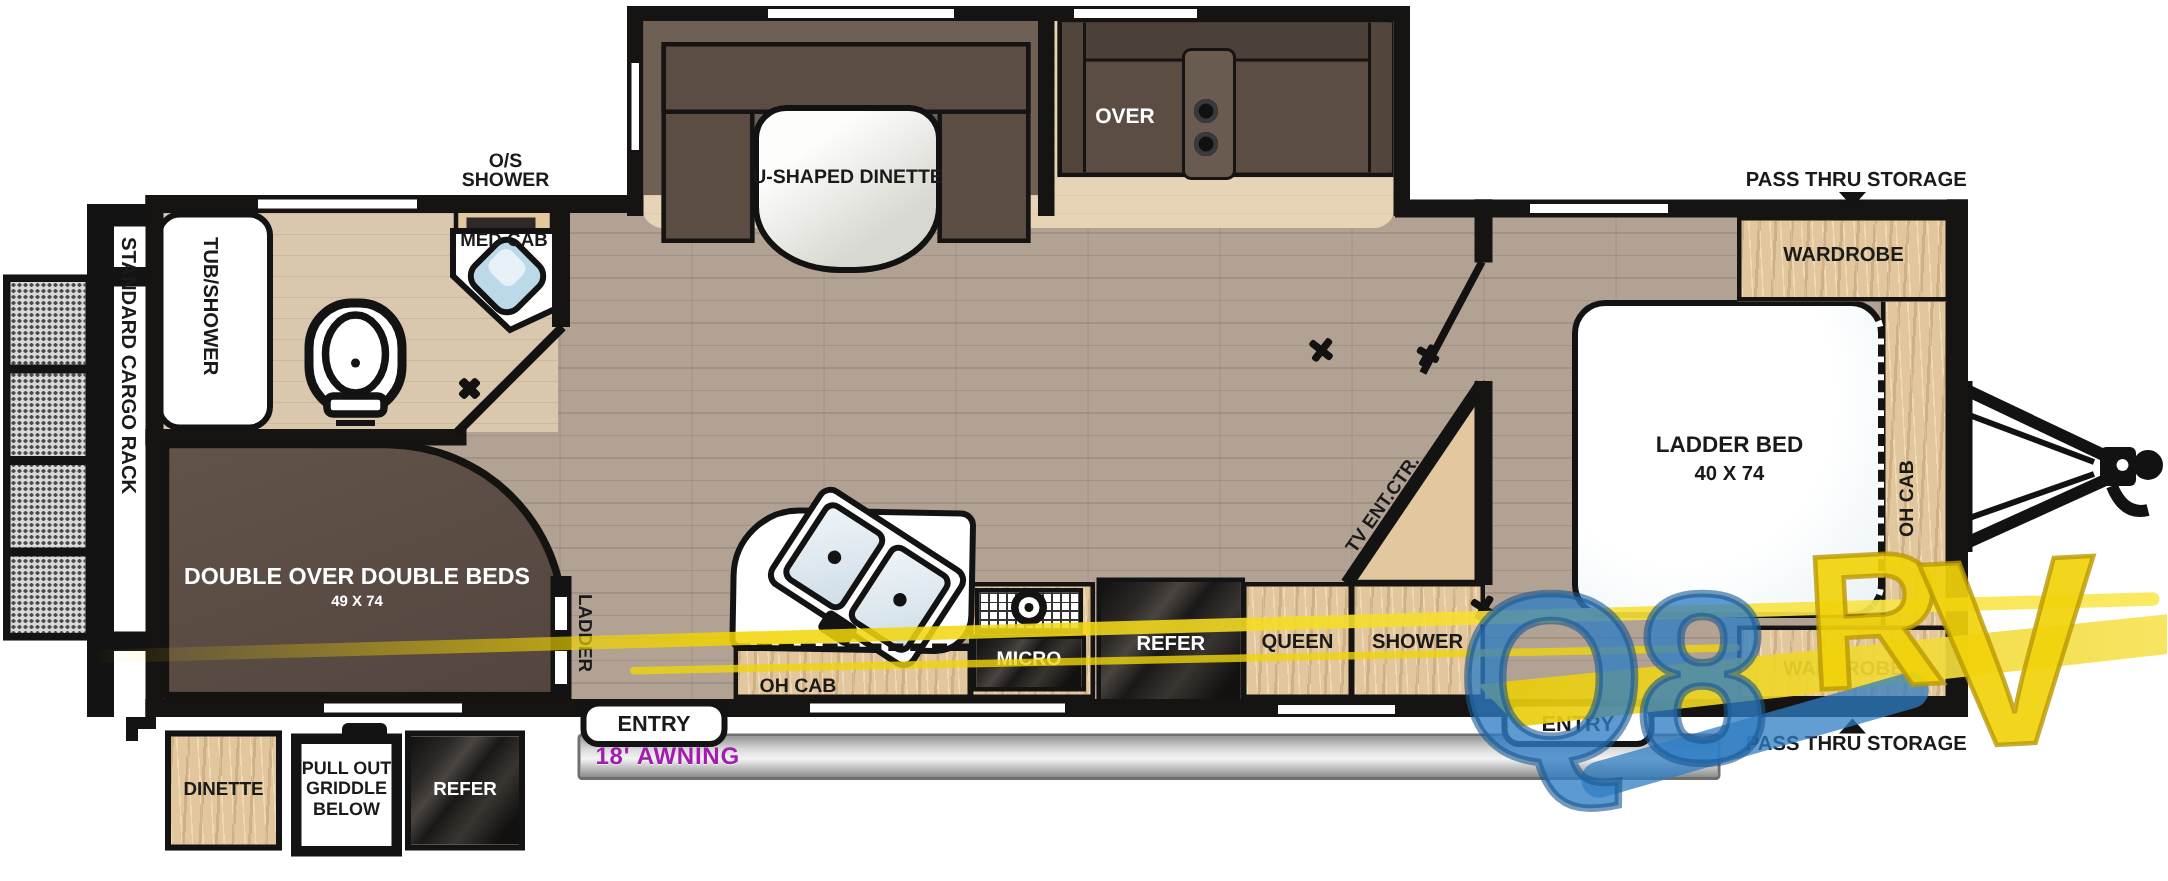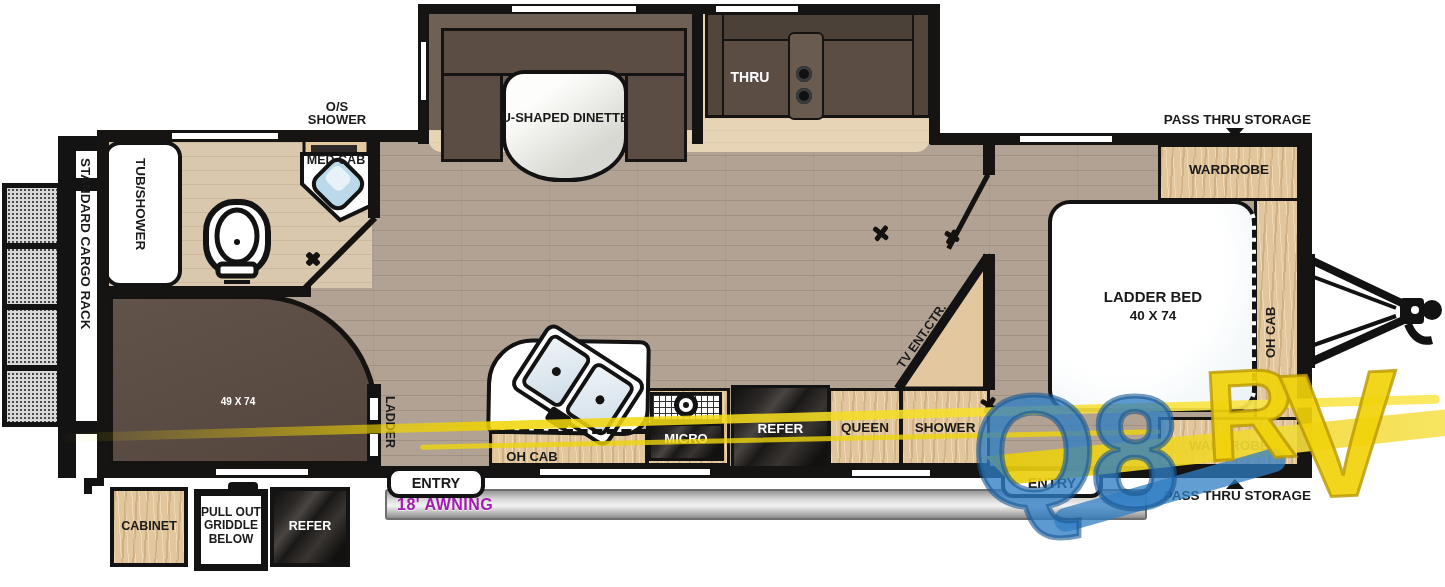--- a/index.html
+++ b/index.html
@@ -46,21 +46,21 @@
   <div class="lbl lblc" style="left:500px;top:110px;width:130px;font-size:13px;">U-SHAPED DINETTE</div>
 
   <div class="wall" style="left:692px;top:4px;width:11px;height:140px;"></div>
   <div class="abs" style="left:705px;top:12px;width:224px;height:106px;background:#5b4d44;border:3px solid #161412;box-sizing:border-box;z-index:3;"></div>
   <div class="abs" style="left:708px;top:15px;width:218px;height:24px;background:#4c4139;border-bottom:2px solid #161412;z-index:3;"></div>
   <div class="abs" style="left:708px;top:15px;width:14px;height:100px;background:#51453c;border-right:2px solid #161412;z-index:3;"></div>
   <div class="abs" style="left:912px;top:15px;width:14px;height:100px;background:#51453c;border-left:2px solid #161412;z-index:3;"></div>
   <div class="abs" style="left:788px;top:32px;width:32px;height:84px;background:#6a5b51;border:2px solid #161412;border-radius:6px;z-index:4;"></div>
   <div class="abs" style="left:796px;top:66px;width:16px;height:16px;background:#111;border-radius:50%;box-shadow:inset 0 0 0 3px #3a3a3a;z-index:5;"></div>
   <div class="abs" style="left:796px;top:88px;width:16px;height:16px;background:#111;border-radius:50%;box-shadow:inset 0 0 0 3px #3a3a3a;z-index:5;"></div>
-  <div class="lbl lblc white" style="left:718px;top:69px;width:64px;font-size:14px;">THRU</div>
+  <div class="lbl lblc white" style="left:718px;top:69px;width:64px;font-size:14px;">OVER</div>
 
   <div class="abs" style="left:104px;top:141px;width:78px;height:146px;background:#fff;border:4px solid #131313;border-radius:16px;box-sizing:border-box;z-index:3;"></div>
   <div class="lbl vtext" style="left:133px;top:158px;height:115px;font-size:13.5px;display:flex;align-items:center;">TUB/SHOWER</div>
 
   <svg class="abs" style="left:200px;top:198px;z-index:3;" width="74" height="88" viewBox="0 0 74 88">
     <rect x="6" y="4" width="62" height="72" rx="28" ry="30" fill="#fff" stroke="#131313" stroke-width="6"></rect>
     <ellipse cx="37" cy="38" rx="20" ry="26" fill="#fff" stroke="#131313" stroke-width="5"></ellipse>
     <circle cx="37" cy="44" r="3" fill="#131313"></circle>
     <rect x="18" y="66" width="38" height="12" rx="4" fill="#fff" stroke="#131313" stroke-width="5"></rect>
     <line x1="24" y1="84" x2="50" y2="84" stroke="#131313" stroke-width="4"></line>
@@ -73,20 +73,21 @@
     <rect x="22" y="30" width="40" height="40" rx="10" transform="rotate(45 42 50)" fill="#bcd9ea" stroke="#131313" stroke-width="4"></rect>
     <rect x="27" y="36" width="22" height="20" rx="6" transform="rotate(45 42 50)" fill="#e7f2f8"></rect>
   </svg>
   <div class="lbl lblc" style="left:301px;top:153px;width:70px;font-size:12.5px;">MED CAB</div>
 
   <div class="doorline" style="left:375px;top:215px;width:99px;height:6px;transform:rotate(135deg);"></div>
   <div class="abs" style="left:305px;top:256px;width:16px;height:6px;background:#141210;transform:rotate(45deg);z-index:12;border-radius:2px;"></div>
   <div class="abs" style="left:310px;top:251px;width:6px;height:16px;background:#141210;transform:rotate(45deg);z-index:12;border-radius:2px;"></div>
 
   <div class="abs" style="left:108px;top:294px;width:270px;height:172px;background:linear-gradient(160deg,#61534a,#54463e);border:5px solid #15130f;border-radius:2px 120px 2px 2px;box-sizing:border-box;z-index:3;"></div>
+  <div class="lbl lblc white" style="left:118px;top:376px;width:240px;font-size:15.5px;">DOUBLE OVER DOUBLE BEDS</div>
   <div class="lbl lblc white" style="left:118px;top:396px;width:240px;font-size:10px;">49 X 74</div>
 
   <div class="abs" style="left:367px;top:384px;width:14px;height:84px;background:#131313;z-index:4;"></div>
   <div class="abs" style="left:370px;top:398px;width:8px;height:22px;background:#fff;z-index:5;"></div>
   <div class="abs" style="left:370px;top:434px;width:8px;height:22px;background:#fff;z-index:5;"></div>
   <div class="lbl vtext" style="left:383px;top:396px;height:72px;font-size:12.5px;display:flex;align-items:center;">LADDER</div>
 
   <div class="abs wood" style="left:489px;top:431px;width:159px;height:35px;border:3px solid #161412;box-sizing:border-box;z-index:3;"></div>
   <div class="abs" style="left:487px;top:339px;width:163px;height:96px;background:#fff;border:4px solid #131313;border-radius:46px 10px 26px 8px;box-sizing:border-box;transform:rotate(1deg);z-index:4;"></div>
   <div class="abs" style="left:520px;top:346px;width:116px;height:78px;background:#fdfdfd;border:4px solid #131313;border-radius:10px;box-sizing:border-box;transform:rotate(33deg);display:flex;gap:4px;padding:4px;z-index:5;">
@@ -209,21 +210,21 @@
   <div class="lbl lblc" style="left:298px;top:100px;width:78px;font-size:13px;line-height:1;">O/S</div>
   <div class="lbl lblc" style="left:298px;top:113px;width:78px;font-size:13px;line-height:1;">SHOWER</div>
 
   <div class="lbl lblc" style="left:1150px;top:112px;width:175px;font-size:13.5px;">PASS THRU STORAGE</div>
   <div class="tri" style="left:1226px;top:128px;border-left:9px solid transparent;border-right:9px solid transparent;border-top:10px solid #131313;"></div>
 
   <div class="lbl lblc" style="left:1150px;top:488px;width:175px;font-size:13.5px;">PASS THRU STORAGE</div>
   <div class="tri" style="left:1226px;top:479px;border-left:9px solid transparent;border-right:9px solid transparent;border-bottom:10px solid #131313;"></div>
 
   <div class="abs wood" style="left:110px;top:487px;width:78px;height:80px;border:4px solid #131313;box-sizing:border-box;z-index:5;"></div>
-  <div class="lbl lblc" style="left:110px;top:519px;width:78px;font-size:12.5px;">CABINET</div>
+  <div class="lbl lblc" style="left:110px;top:519px;width:78px;font-size:12.5px;">DINETTE</div>
 
   <div class="abs" style="left:194px;top:489px;width:74px;height:82px;background:#fff;border:7px solid #131313;box-sizing:border-box;z-index:5;"></div>
   <div class="abs" style="left:228px;top:482px;width:30px;height:13px;background:#131313;border-radius:4px;z-index:6;"></div>
   <div class="lbl lblc" style="left:198px;top:506px;width:66px;font-size:12px;line-height:1.12;white-space:normal;">PULL OUT GRIDDLE BELOW</div>
 
   <div class="abs dark-appliance" style="left:270px;top:487px;width:80px;height:80px;border:4px solid #131313;box-sizing:border-box;z-index:5;"></div>
   <div class="lbl lblc white" style="left:270px;top:519px;width:80px;font-size:12.5px;">REFER</div>
 
 
   <div class="wm" style="left:60px;top:414px;width:1380px;height:9px;background:linear-gradient(90deg,rgba(242,212,10,0) 0%,rgba(240,212,0,.85) 30%,rgba(250,232,90,.95) 100%);transform:rotate(-1.6deg);border-radius:5px;"></div>

